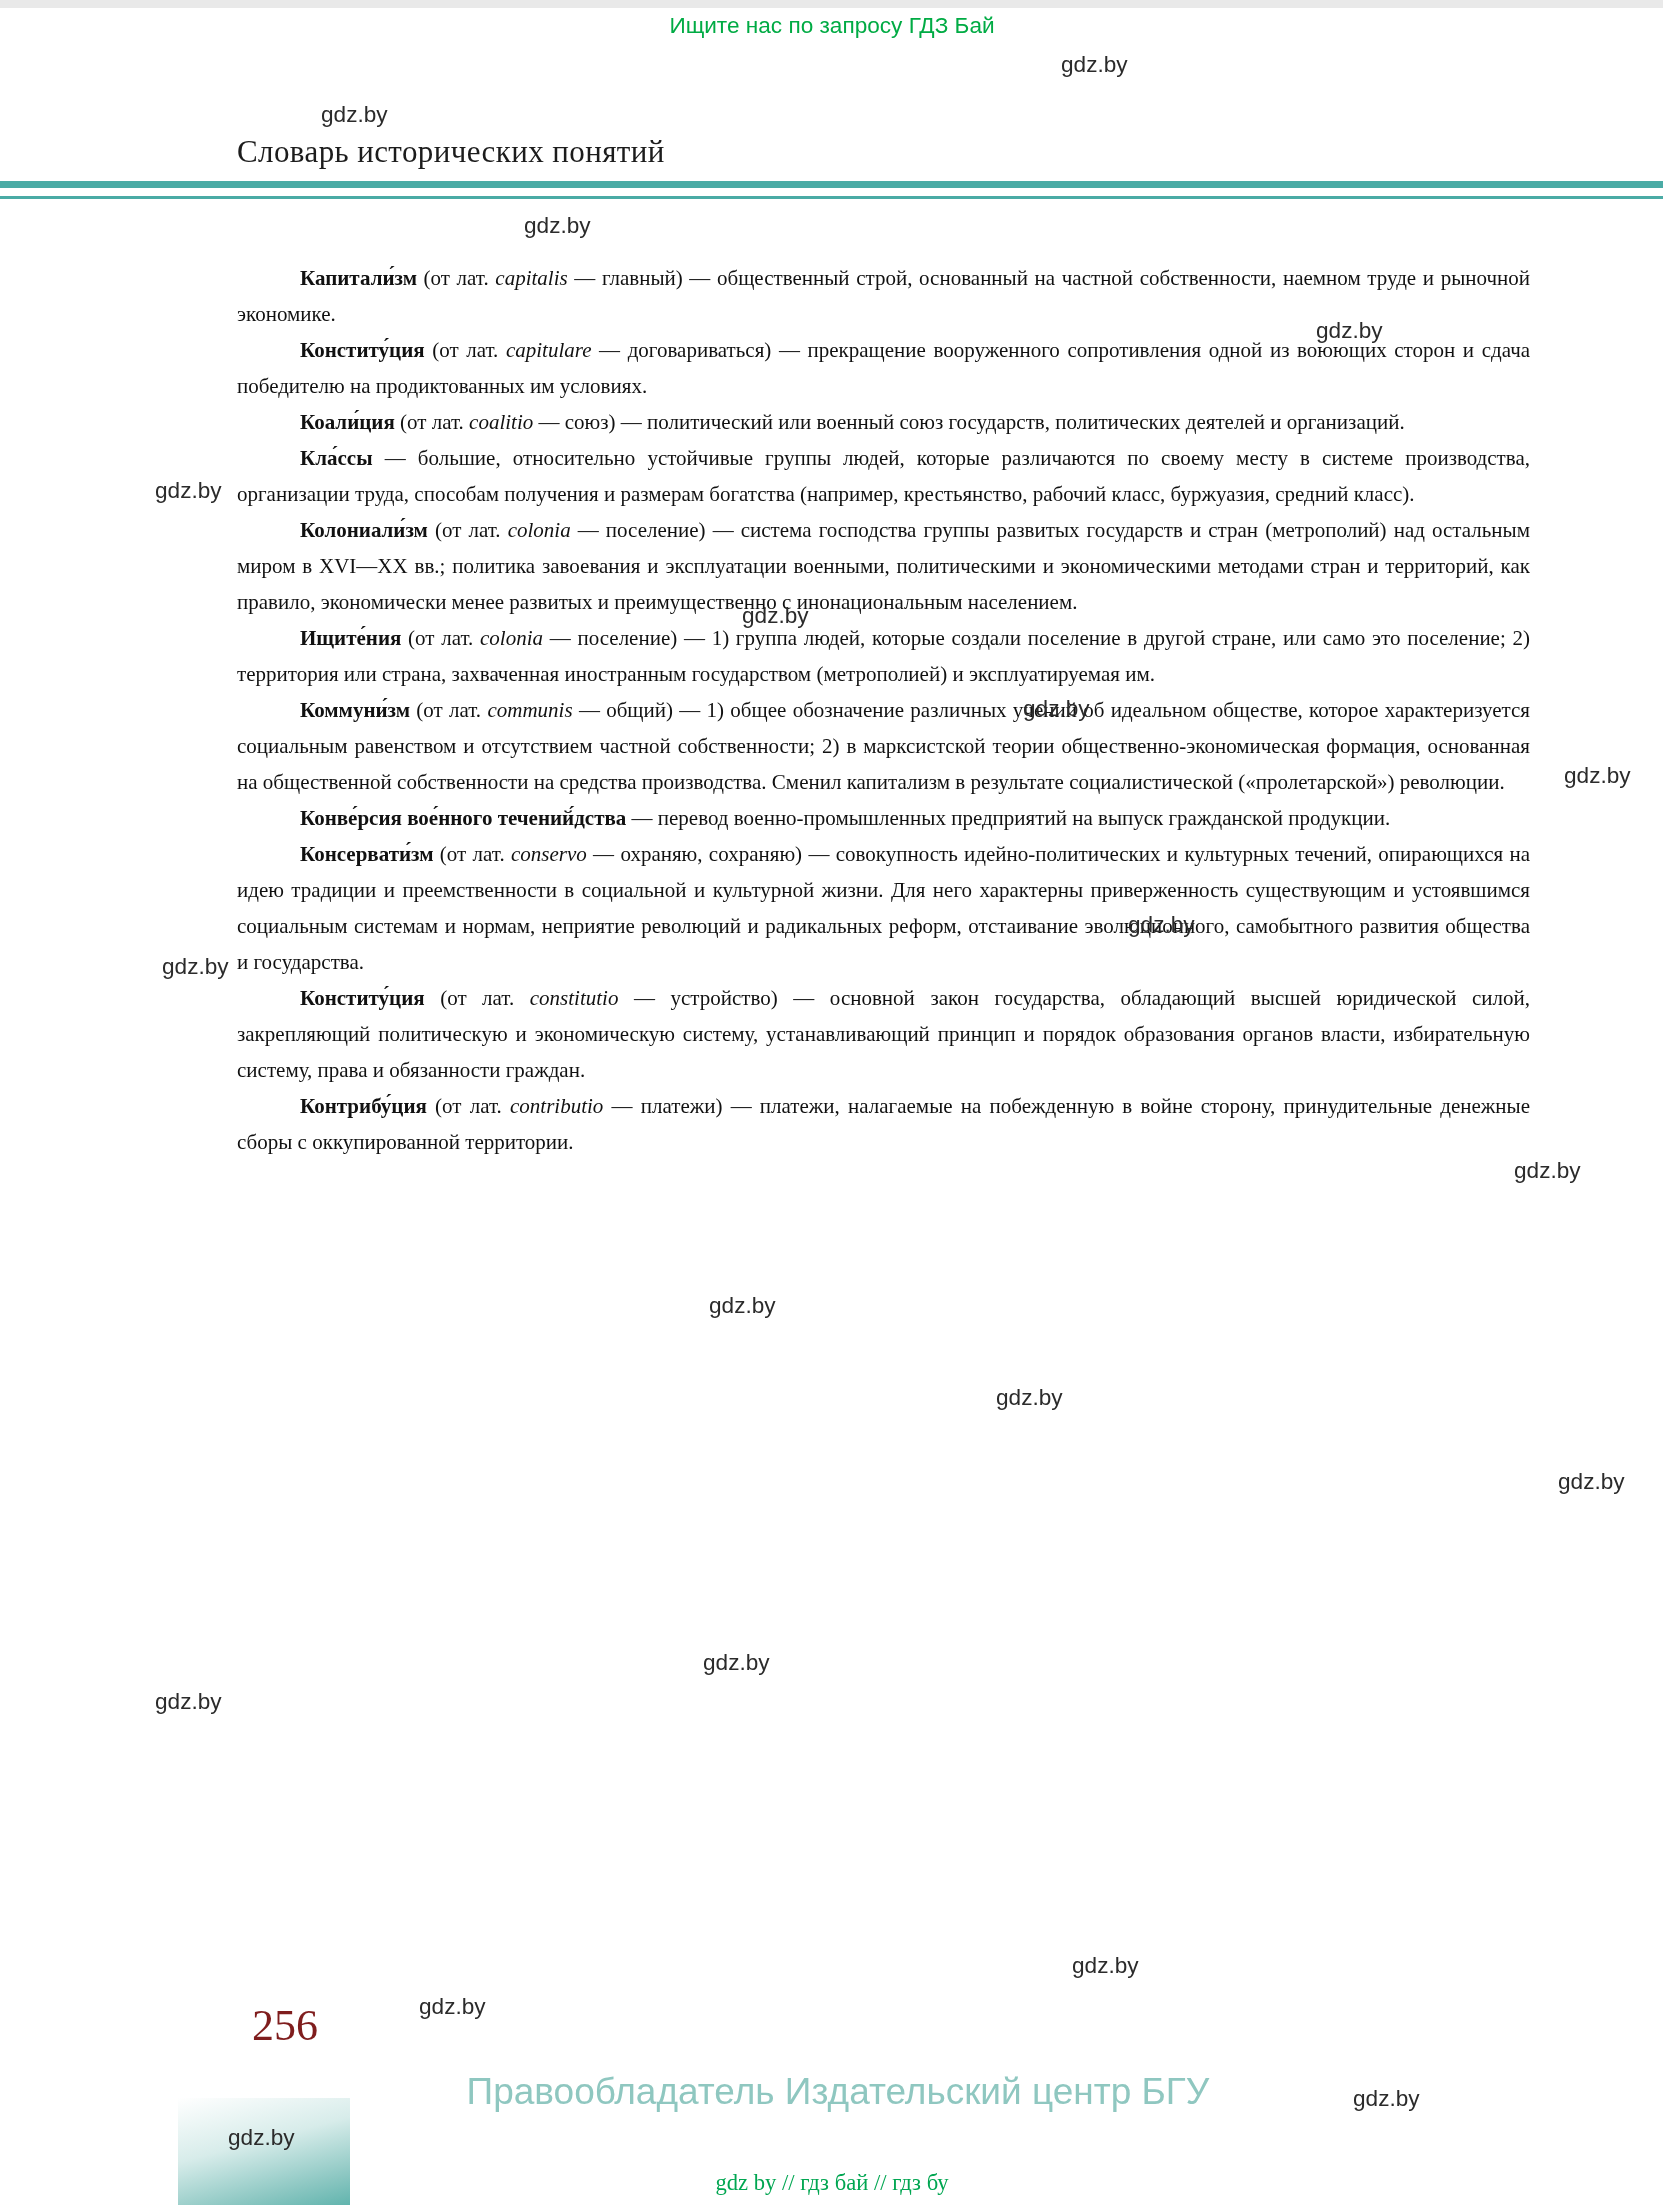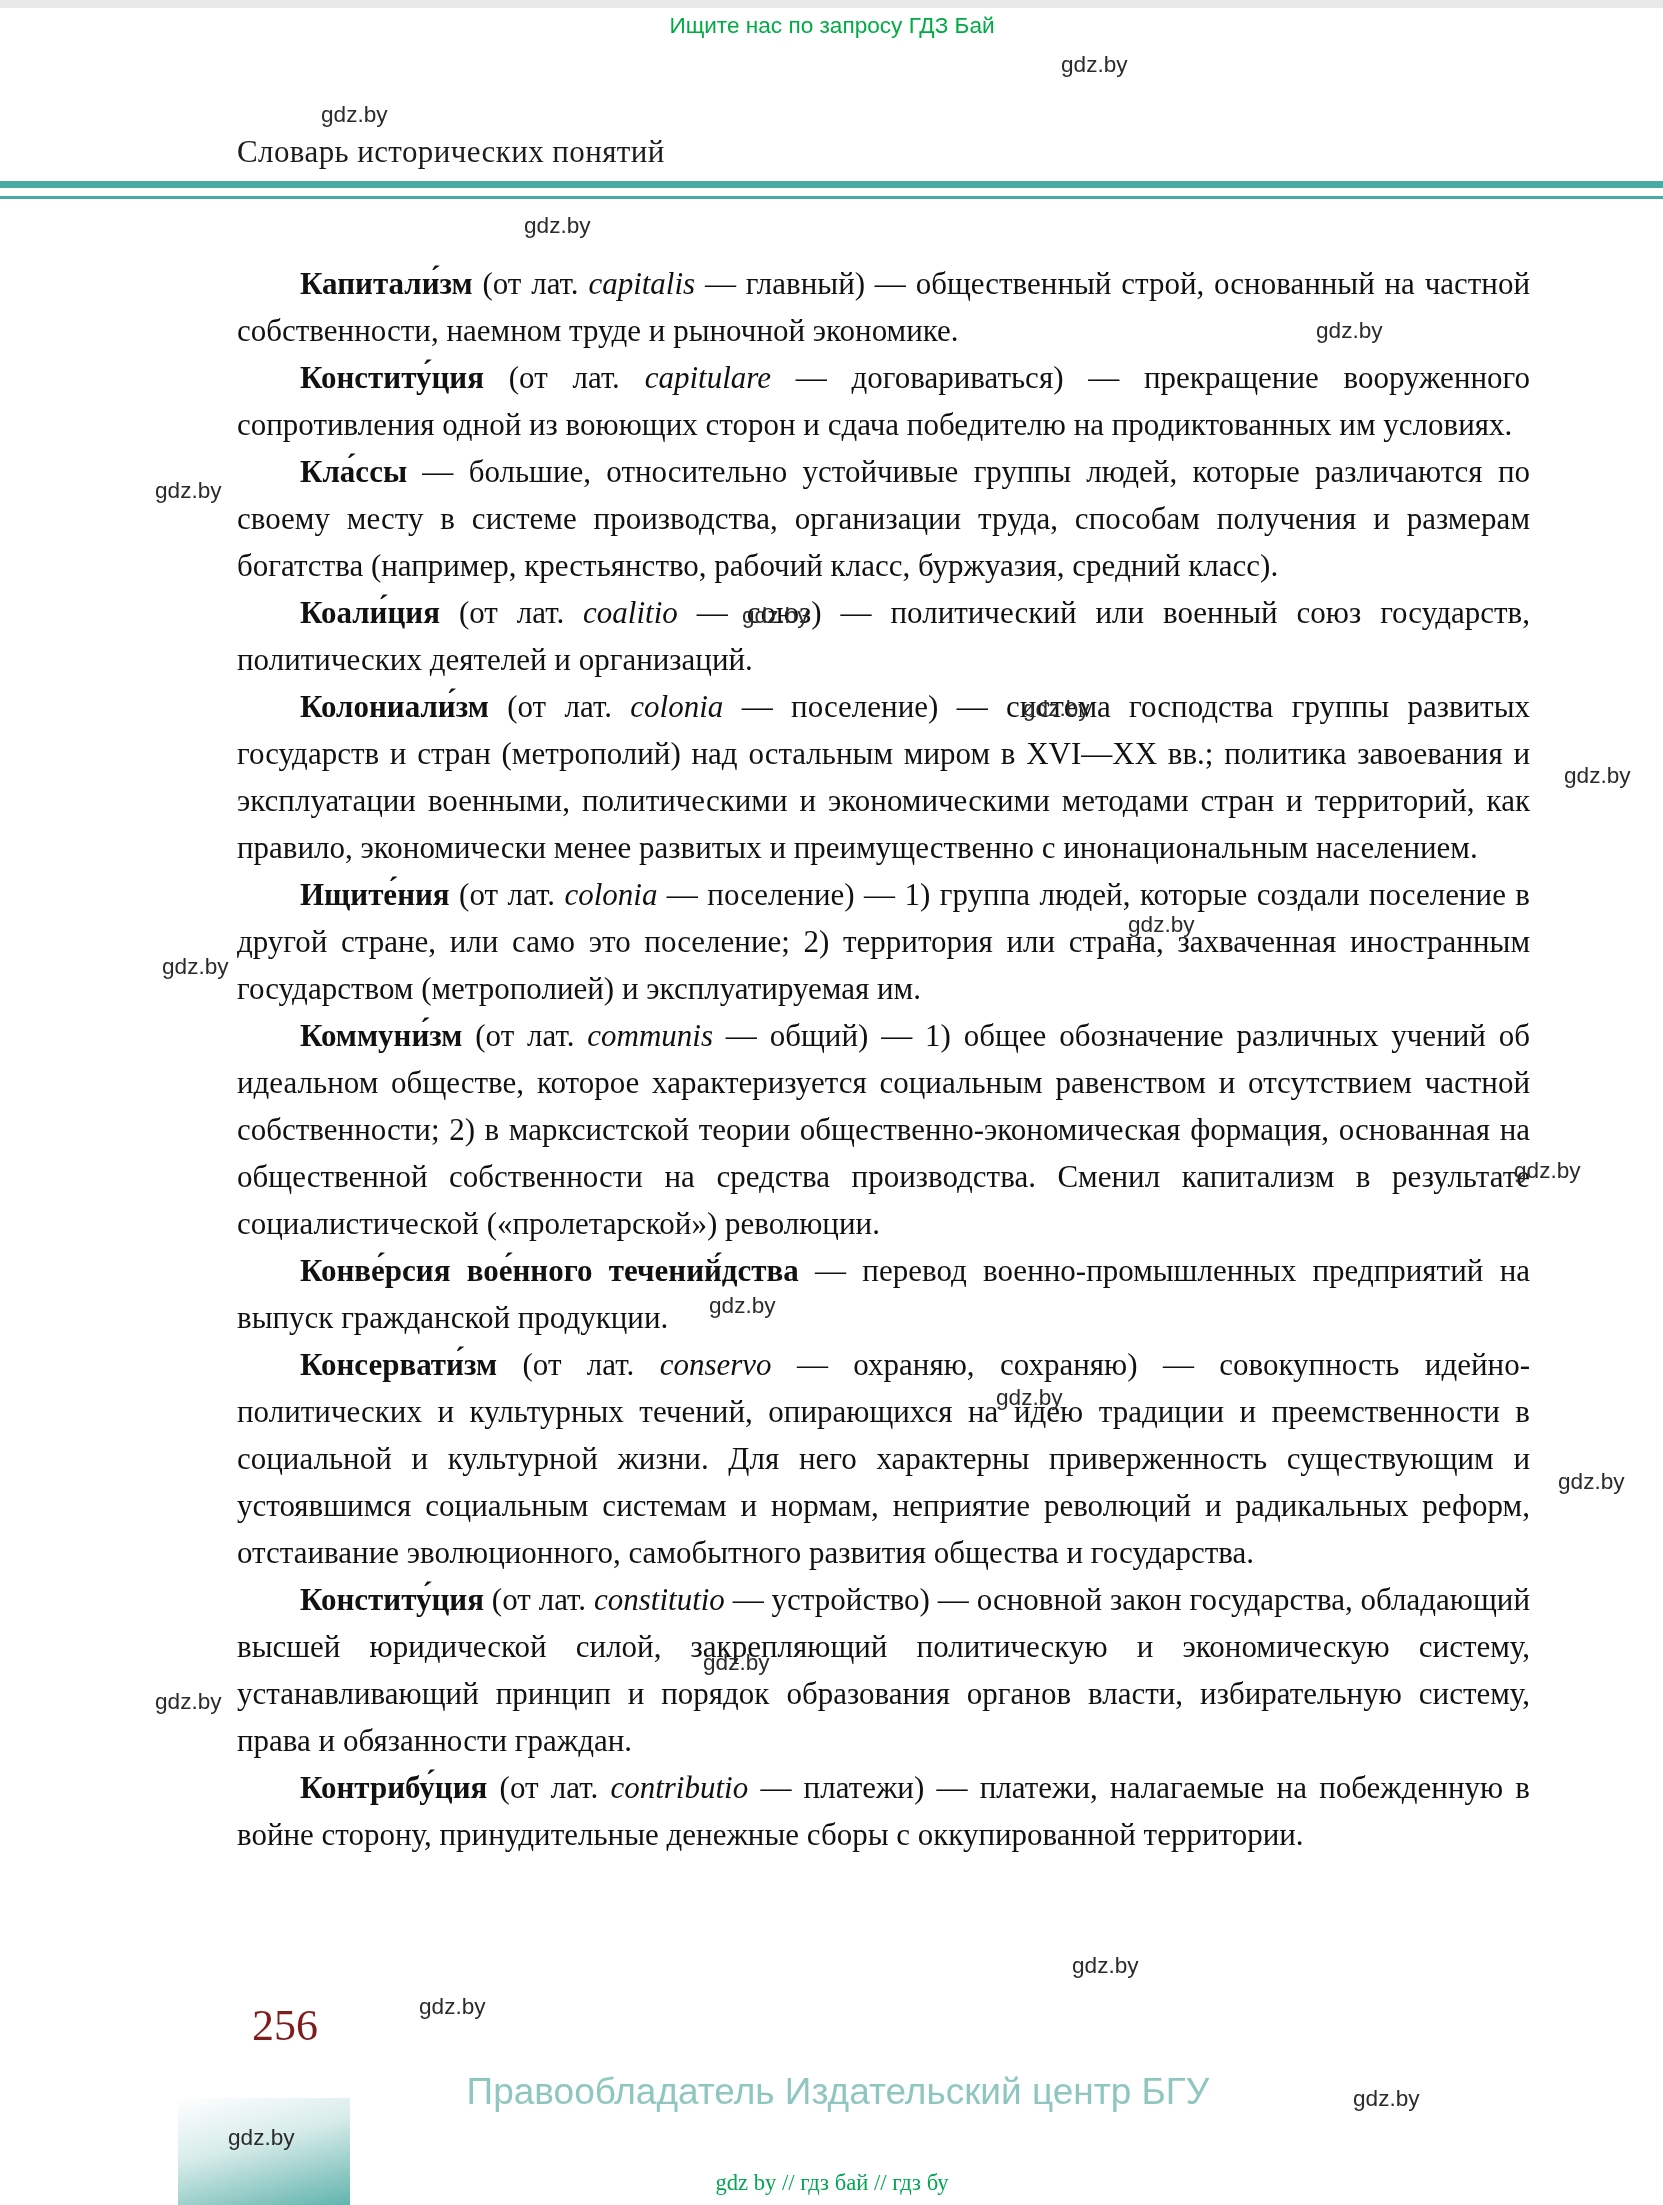--- a/index.html
+++ b/index.html
@@ -39,22 +39,22 @@
     position: absolute;
     left: 0; top: 188px; width: 100%; height: 2.5px;
     background: var(--rule-teal, #4aaba5);
   }
   .content {
     position: absolute;
     left: 237px; top: 252px; width: 1293px;
     color: #111;
   }
   .entry {
-    font-size: 31px;
-    line-height: 47px;
+    font-size: 21px;
+    line-height: 36px;
     text-align: justify;
     text-indent: 63px;
   }
   .term { font-weight: bold; }
   .latin { font-style: italic; }
   .page-number {
     position: absolute;
     left: 252px; top: 1992px;
     font-size: 44px;
     color: #7f1d1d;
@@ -97,22 +97,22 @@
 <div class="page">
   <div class="top-banner">Ищите нас по запросу ГДЗ Бай</div>
 
   <h1 class="header-title">Словарь исторических понятий</h1>
   <div class="rule-thick"></div>
   <div class="rule-thin"></div>
 
   <div class="content">
       <p class="entry"><span class="term">Капитали́зм</span><span class="txt"> (от лат. </span><span class="latin">capitalis</span><span class="txt"> — главный) — общественный строй, основанный на частной собственности, наемном труде и рыночной экономике.</span></p>
       <p class="entry"><span class="term">Конститу́ция</span><span class="txt"> (от лат. </span><span class="latin">capitulare</span><span class="txt"> — договариваться) — прекращение вооруженного сопротивления одной из воюющих сторон и сдача победителю на продиктованных им условиях.</span></p>
+      <p class="entry"><span class="term">Коали́ция</span><span class="txt"> (от лат. </span><span class="latin">coalitio</span><span class="txt"> — союз) — политический или военный союз государств, политических деятелей и организаций.</span></p>
       <p class="entry"><span class="term">Кла́ссы</span><span class="txt"> — большие, относительно устойчивые группы людей, которые различаются по своему месту в системе производства, организации труда, способам получения и размерам богатства (например, крестьянство, рабочий класс, буржуазия, средний класс).</span></p>
-      <p class="entry"><span class="term">Коали́ция</span><span class="txt"> (от лат. </span><span class="latin">coalitio</span><span class="txt"> — союз) — политический или военный союз государств, политических деятелей и организаций.</span></p>
       <p class="entry"><span class="term">Колониали́зм</span><span class="txt"> (от лат. </span><span class="latin">colonia</span><span class="txt"> — поселение) — система господства группы развитых государств и стран (метрополий) над остальным миром в XVI—XX вв.; политика завоевания и эксплуатации военными, политическими и экономическими методами стран и территорий, как правило, экономически менее развитых и преимущественно с инонациональным населением.</span></p>
       <p class="entry"><span class="term">Ищите́ния</span><span class="txt"> (от лат. </span><span class="latin">colonia</span><span class="txt"> — поселение) — 1) группа людей, которые создали поселение в другой стране, или само это поселение; 2) территория или страна, захваченная иностранным государством (метрополией) и эксплуатируемая им.</span></p>
       <p class="entry"><span class="term">Коммуни́зм</span><span class="txt"> (от лат. </span><span class="latin">communis</span><span class="txt"> — общий) — 1) общее обозначение различных учений об идеальном обществе, которое характеризуется социальным равенством и отсутствием частной собственности; 2) в марксистской теории общественно-экономическая формация, основанная на общественной собственности на средства производства. Сменил капитализм в результате социалистической («пролетарской») революции.</span></p>
       <p class="entry"><span class="term">Конве́рсия вое́нного течений́дства</span><span class="txt"> — перевод военно-промышленных предприятий на выпуск гражданской продукции.</span></p>
       <p class="entry"><span class="term">Консервати́зм</span><span class="txt"> (от лат. </span><span class="latin">conservo</span><span class="txt"> — охраняю, сохраняю) — совокупность идейно-политических и культурных течений, опирающихся на идею традиции и преемственности в социальной и культурной жизни. Для него характерны приверженность существующим и устоявшимся социальным системам и нормам, неприятие революций и радикальных реформ, отстаивание эволюционного, самобытного развития общества и государства.</span></p>
       <p class="entry"><span class="term">Конститу́ция</span><span class="txt"> (от лат. </span><span class="latin">constitutio</span><span class="txt"> — устройство) — основной закон государства, обладающий высшей юридической силой, закрепляющий политическую и экономическую систему, устанавливающий принцип и порядок образования органов власти, избирательную систему, права и обязанности граждан.</span></p>
       <p class="entry"><span class="term">Контрибу́ция</span><span class="txt"> (от лат. </span><span class="latin">contributio</span><span class="txt"> — платежи) — платежи, налагаемые на побежденную в войне сторону, принудительные денежные сборы с оккупированной территории.</span></p>
     </div>
 
   <div class="page-number">256</div>

